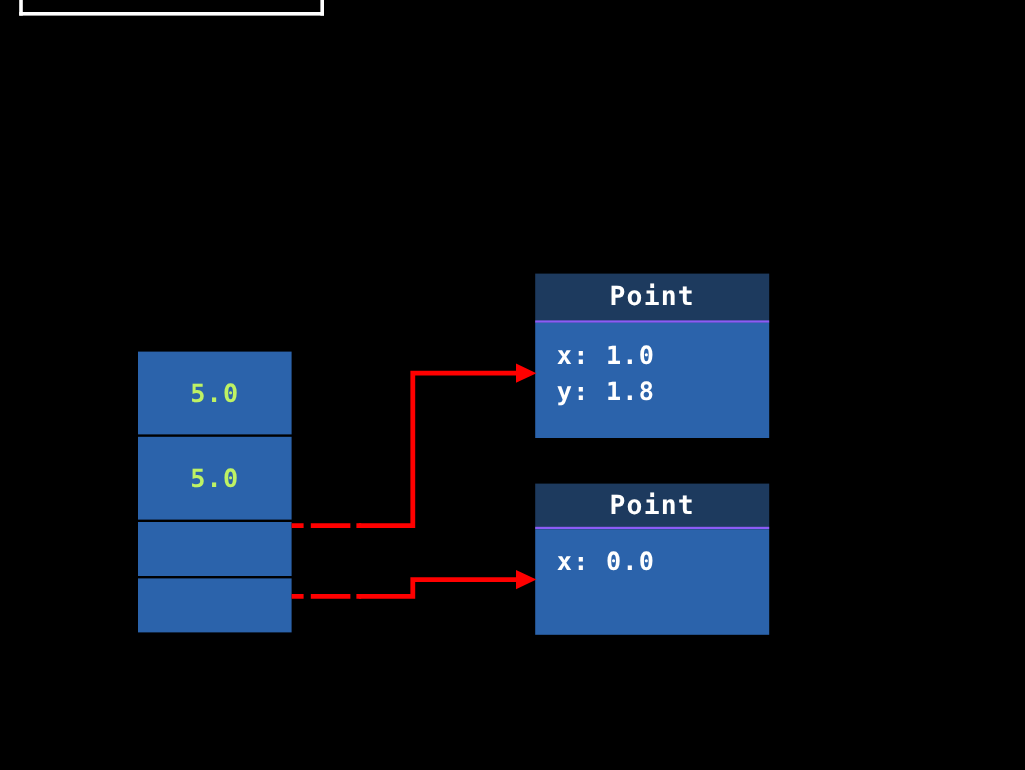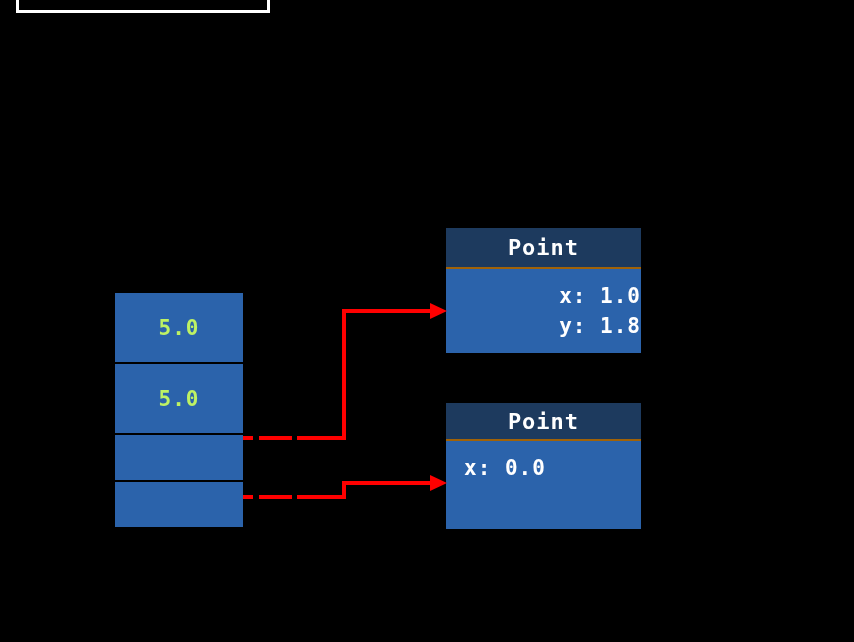--- a/index.html
+++ b/index.html
@@ -58,38 +58,38 @@
   .object-box {
     position: absolute;
     left: 446px;
     width: 195px;
     box-sizing: border-box;
   }
   .object-box .obj-header {
     height: 41px;
     box-sizing: border-box;
     background: #1d3a5e;
-    border-bottom: 2px solid #a16207;
+    border-bottom: 2px solid #8b5cf6;
     display: flex;
     align-items: center;
     justify-content: center;
   }
   .object-box .obj-title {
     color: #ffffff;
     font-size: 22px;
     font-weight: bold;
     letter-spacing: 1px;
   }
   .object-box .obj-body {
     background: #2b63ab;
     box-sizing: border-box;
     padding: 12px 0 0 18px;
   }
   #point-1 { top: 228px; }
-  #point-1 .obj-body { height: 84px; text-align: right; }
+  #point-1 .obj-body { height: 96px; }
   #point-2 { top: 403px; }
   #point-2 .obj-header { height: 38px; }
   #point-2 .obj-body { height: 88px; }
   .obj-field {
     color: #ffffff;
     font-size: 21px;
     font-weight: bold;
     line-height: 30px;
     letter-spacing: 1px;
     white-space: pre;

